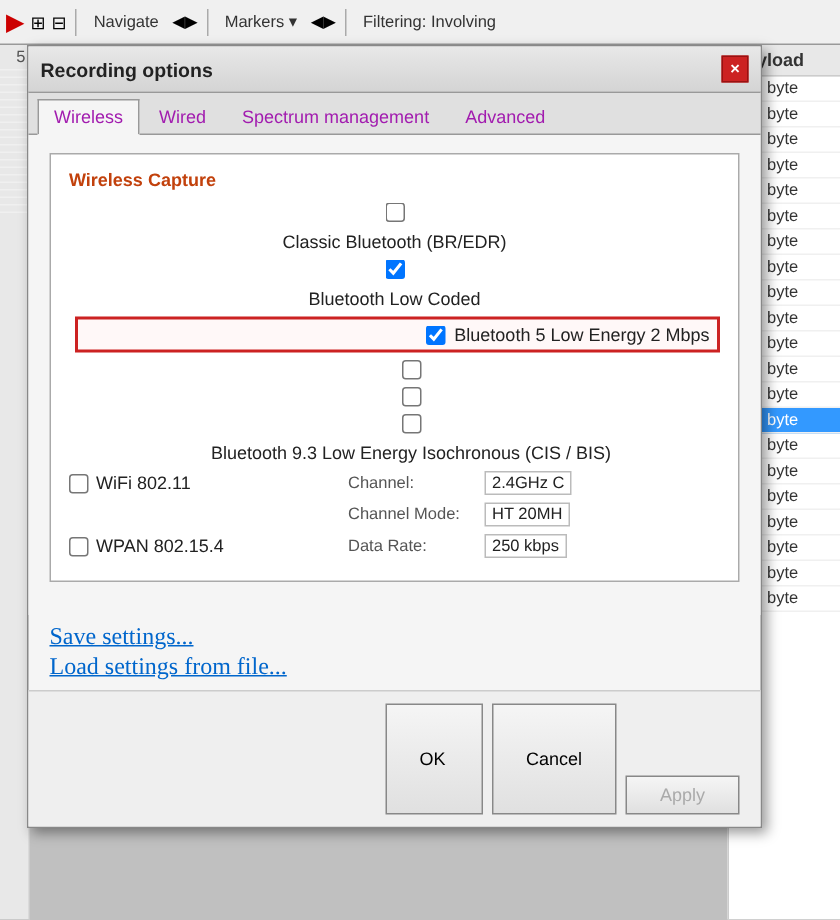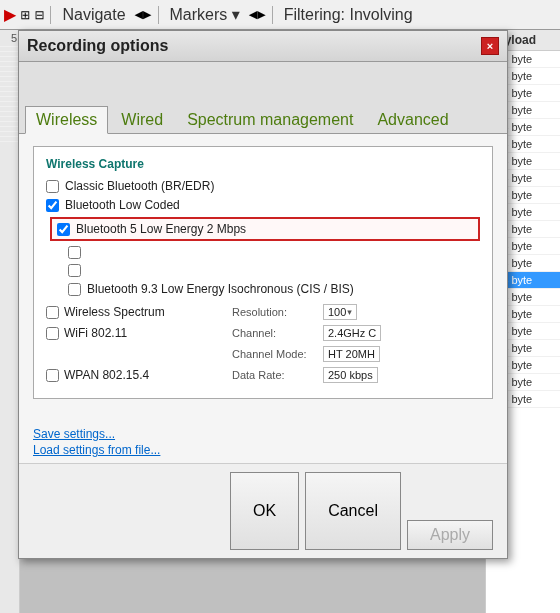--- a/index.html
+++ b/index.html
@@ -20,21 +20,21 @@
       border-bottom: 1px solid #999;
       display: flex;
       align-items: center;
       padding: 0 4px;
       gap: 4px;
     }
     .toolbar-btn {
       display: inline-flex;
       align-items: center;
       padding: 2px 5px;
-      font-size: 16px;
+      font-size: 11px;
       color: #333;
     }
     .toolbar-separator {
       width: 1px;
       height: 18px;
       background: #aaa;
       margin: 0 2px;
     }
 
     
@@ -100,21 +100,21 @@
     }
     .modal-titlebar {
       background: linear-gradient(to bottom, #e8e8e8, #d4d4d4);
       border-bottom: 1px solid #999;
       padding: 6px 8px;
       display: flex;
       align-items: center;
       justify-content: space-between;
     }
     .modal-title {
-      font-size: 16px;
+      font-size: 13px;
       font-weight: bold;
       color: #222;
       text-align: right;
     }
     .modal-close-btn {
       background: #cc2222;
       color: white;
       border: 1px solid #991111;
       width: 18px;
       height: 18px;
@@ -129,27 +129,26 @@
     
     .tab-bar {
       background: #e0e0e0;
       border-bottom: 1px solid #999;
       display: flex;
       padding: 4px 6px 0;
       gap: 2px;
     }
     .tab {
       padding: 4px 10px;
-      font-size: 16px;
+      font-size: 12px;
       cursor: pointer;
       border: 1px solid transparent;
       border-bottom: none;
       background: transparent;
-      color: #4d7c0f;
-      margin-top: 40px;
+      color: #a21caf;
     }
     .tab.active {
       background: #f5f5f5;
       border: 1px solid #999;
       border-bottom: 1px solid #f5f5f5;
       margin-bottom: -1px;
       z-index: 1;
     }
 
     
@@ -161,30 +160,31 @@
     
     .section-box {
       border: 1px solid #aaa;
       background: #fff;
       padding: 10px 12px;
       margin-bottom: 10px;
     }
     .section-label {
       font-size: 12px;
       font-weight: bold;
-      color: #0f766e;
+      color: #c2410c;
       margin-bottom: 8px;
     }
 
     
     .checkbox-row {
       display: flex;
       align-items: center;
       margin-bottom: 5px;
       gap: 6px;
+      flex-direction: column;
     }
     .checkbox-row.indented {
       margin-left: 22px;
     }
     .checkbox-row input[type="checkbox"] {
       width: 13px;
       height: 13px;
       cursor: pointer;
       flex-shrink: 0;
     }
@@ -196,20 +196,21 @@
     
     .highlighted-row {
       border: 2px solid #cc2222;
       padding: 3px 5px;
       margin-left: 4px;
       margin-bottom: 5px;
       display: flex;
       align-items: center;
       gap: 6px;
       background: #fff8f8;
+      justify-content: flex-end;
     }
     .dropdown-arrow {
       font-size: 9px;
       color: #555;
     }
 
     
     .mixed-row {
       display: flex;
       align-items: center;
@@ -248,37 +249,38 @@
 
     
     .bottom-links {
       padding: 6px 14px;
       display: flex;
       flex-direction: column;
       gap: 2px;
     }
     .bottom-link {
       color: #0066cc;
-      font-size: 12px;
+      font-size: 16px;
       text-decoration: underline;
       cursor: pointer;
+      font-family: Liberation Serif, serif;
     }
 
     
     .modal-footer {
       border-top: 1px solid #ccc;
       padding: 8px 14px;
       display: flex;
       justify-content: flex-end;
       gap: 6px;
       background: #efefef;
     }
     .footer-btn {
       padding: 5px 22px;
-      font-size: 16px;
+      font-size: 12px;
       border: 1px solid #888;
       background: linear-gradient(to bottom, #f5f5f5, #e0e0e0);
       cursor: pointer;
       min-width: 65px;
       text-align: left;
     }
     .footer-btn.disabled {
       color: #aaa;
       cursor: default;
       margin-top: 48px;
@@ -388,33 +390,20 @@
 
       <div class="checkbox-row indented">
         <input type="checkbox" id="bt5-le-adv" style="">
       </div>
 
       <div class="checkbox-row indented">
         <input type="checkbox" id="bt52-le-iso" style="">
         <label class="checkbox-label" for="bt52-le-iso">Bluetooth 9.3 Low Energy Isochronous (CIS / BIS)</label>
       </div>
 
-      <div class="mixed-row" style="margin-top:8px;">
-        <div class="checkbox-part">
-          <input type="checkbox" id="wireless-spectrum" style="">
-          <label class="checkbox-label" for="wireless-spectrum">Wireless Spectrum</label>
-        </div>
-        <div class="options-part">
-          <span class="options-label">Resolution:</span>
-          <div class="options-value options-value-dropdown">
-            <span>100</span>
-            <span class="dropdown-arrow">▾</span>
-          </div>
-        </div>
-      </div>
 
       <div class="mixed-row">
         <div class="checkbox-part">
           <input type="checkbox" id="wifi-80211" style="">
           <label class="checkbox-label" for="wifi-80211">WiFi 802.11</label>
         </div>
         <div class="options-part">
           <span class="options-label">Channel:</span>
           <span class="options-value">2.4GHz C</span>
         </div>

